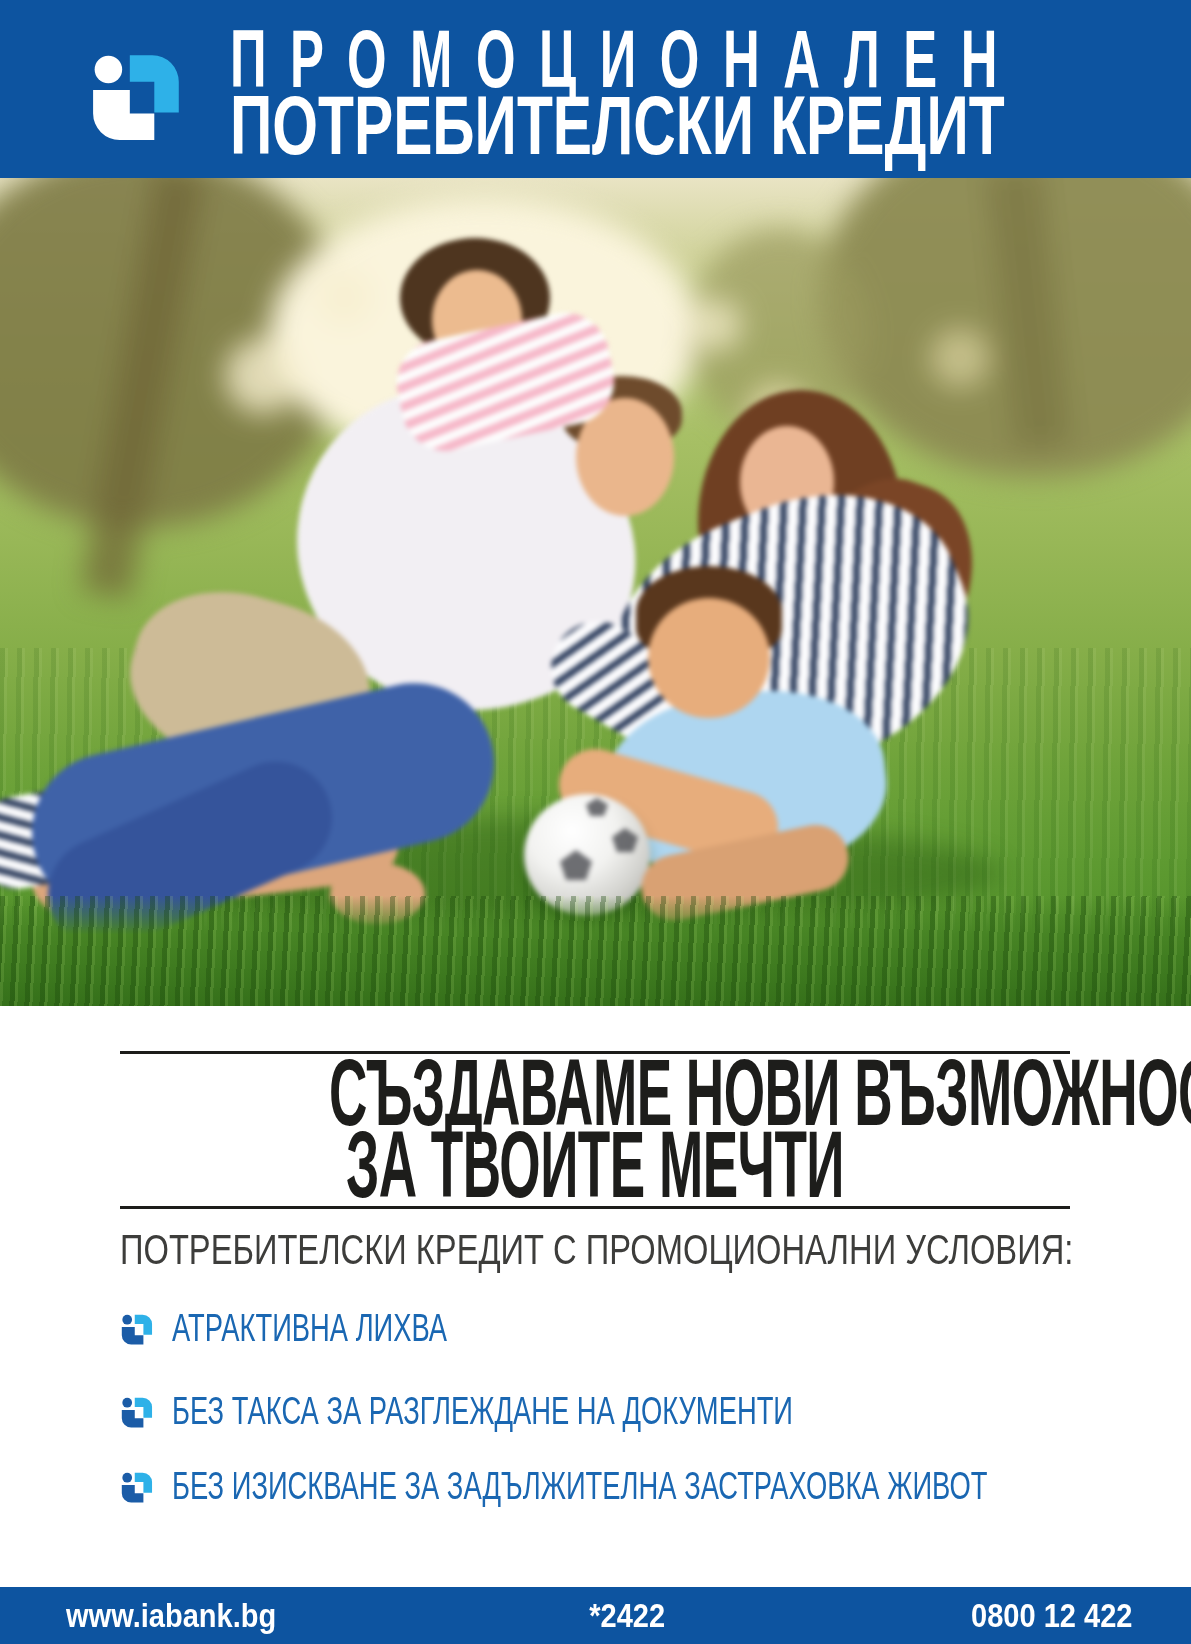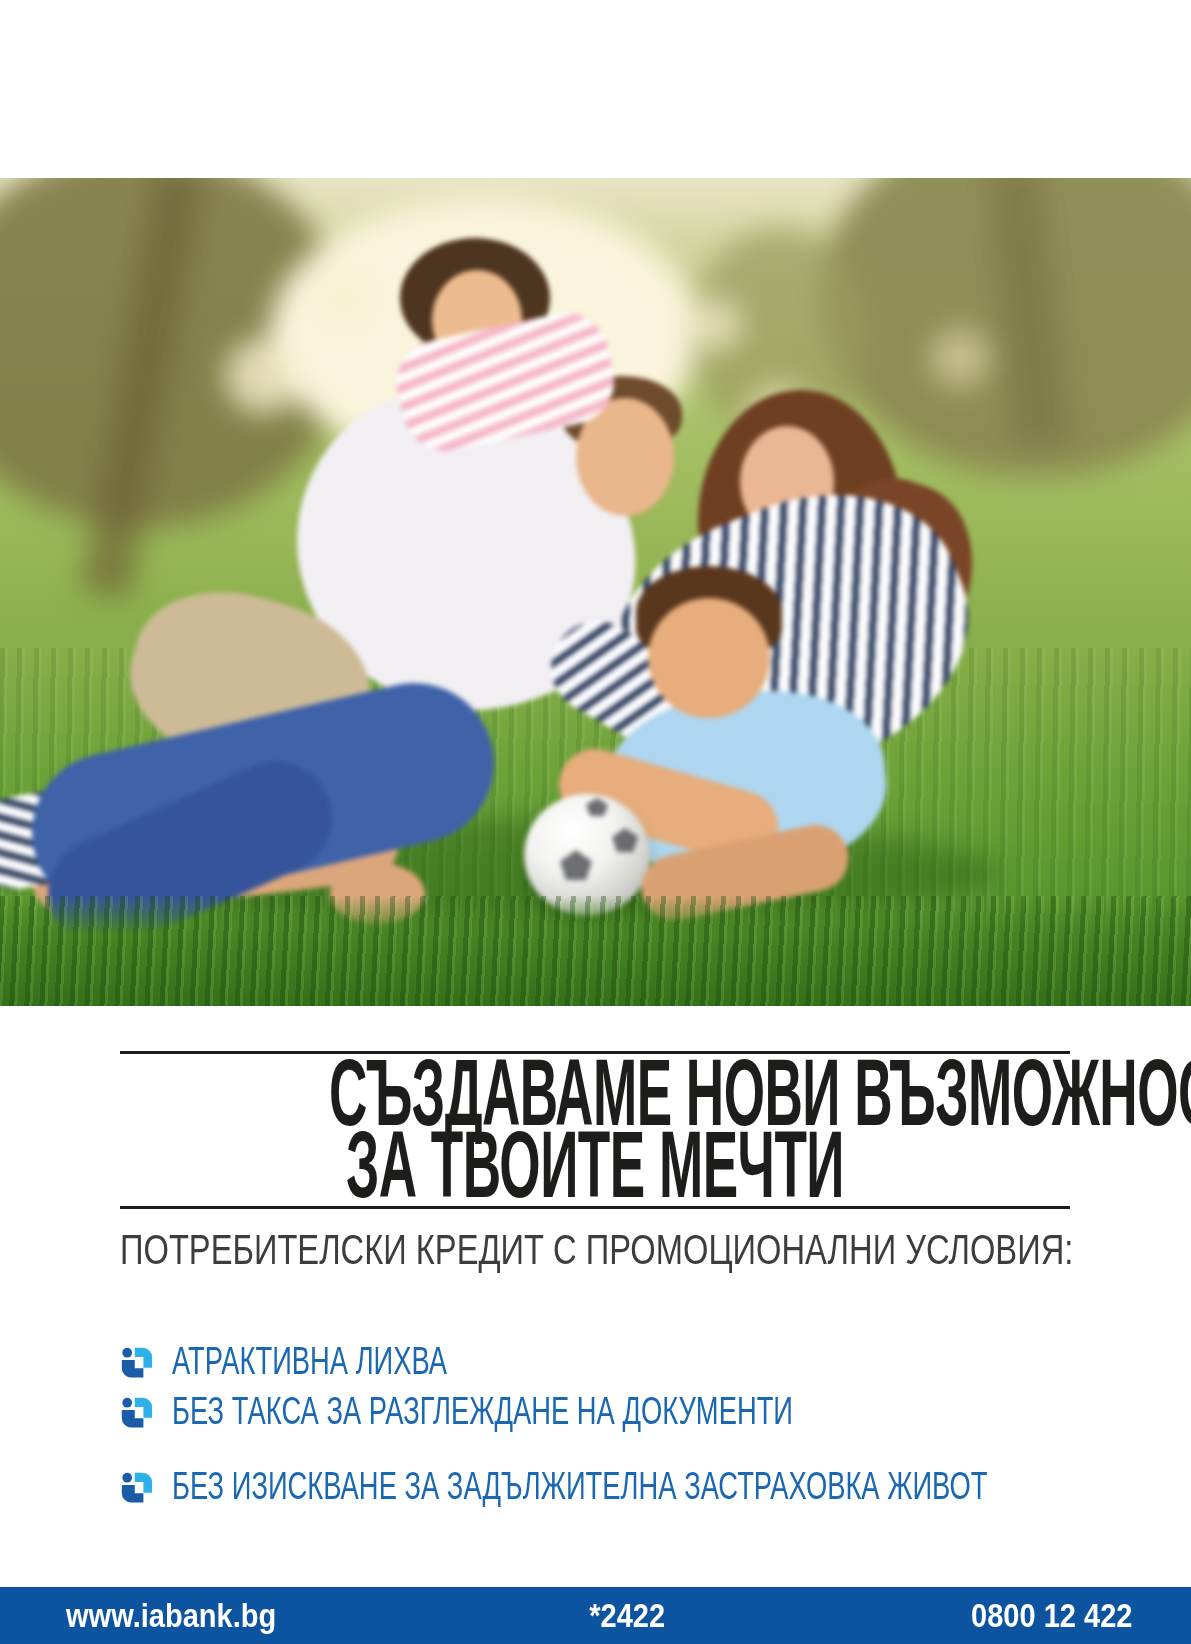--- a/index.html
+++ b/index.html
@@ -62,21 +62,21 @@
   
   .subheadline{
     position:absolute; left:120px; top:1228px;
     color:#3d3d3b; font-size:43px; line-height:43px; white-space:nowrap;
     transform:scaleX(0.76); transform-origin:left center;
   }
   
   .bullets{ position:absolute; left:120px; top:1300px; width:1000px;
     list-style:none; margin:0; padding:0; }
   .bullet{ position:absolute; left:0; display:flex; align-items:center; height:44px; }
-  .bullet:nth-child(1){ top:6px;margin-top:33px; }
+  .bullet:nth-child(1){ top:6px; }
   .bullet:nth-child(2){ top:89px;justify-content:flex-end; }
   .bullet:nth-child(3){ top:164px; }
   .logo--bullet{ width:36px; height:36px; flex:0 0 36px; margin-right:16px;
     --lp:#1b5ca7; --la:#2eb1e8; }
   .bullet-label{
     color:#1a67b2; font-size:38px; line-height:44px; white-space:nowrap;
     transform:scaleX(0.72); transform-origin:left center;
   }
   
   .footer{
@@ -95,20 +95,29 @@
 <svg width="0" height="0" style="position:absolute" aria-hidden="true">
   <symbol id="ib-logo" viewBox="0 0 100 100">
     <circle cx="20" cy="27" r="13.5" fill="var(--lp)"></circle>
     <path d="M41,13 H63 A26,26 0 0 1 89,39 V69 H65 V39 H41 Z" fill="var(--la)"></path>
     <path d="M5,47 H41 V70 H65 V96 H31 A26,26 0 0 1 5,70 Z" fill="var(--lp)"></path>
   </symbol>
 </svg>
 
 <div class="page">
 
+  <header class="header">
+    <svg class="logo logo--header">
+        <use href="#ib-logo"></use>
+      </svg>
+    <div class="header-titles">
+      <div class="header-title-1">ПРОМОЦИОНАЛЕН</div>
+      <div class="header-title-2">ПОТРЕБИТЕЛСКИ КРЕДИТ</div>
+    </div>
+  </header>
 
   <div class="photo" role="img" aria-label="Усмихнато семейство — баща, майка и две деца, легнали едно върху друго на тревата в парк, прегърнали футболна топка">
     <div class="ph-soft">
       <div class="ph-b" style="left:-70px;top:-30px;width:420px;height:380px;background:#7d7a45;opacity:.9"></div>
       <div style="left:118px;top:-10px;width:50px;height:430px;background:#6f6436;opacity:.7;transform:rotate(10deg)"></div>
       <div class="ph-b" style="left:270px;top:20px;width:430px;height:270px;background:#faf4dc"></div>
       <div class="ph-b" style="left:820px;top:-60px;width:430px;height:360px;background:#8c8a52;opacity:.95"></div>
       <div style="left:1000px;top:-10px;width:56px;height:280px;background:#77713f;opacity:.6;transform:rotate(-6deg)"></div>
       <div class="ph-b" style="left:690px;top:50px;width:180px;height:210px;background:#9a9a5e;opacity:.7"></div>
       <div class="ph-b" style="left:225px;top:160px;width:76px;height:76px;background:#f7efcf;opacity:.8"></div>

